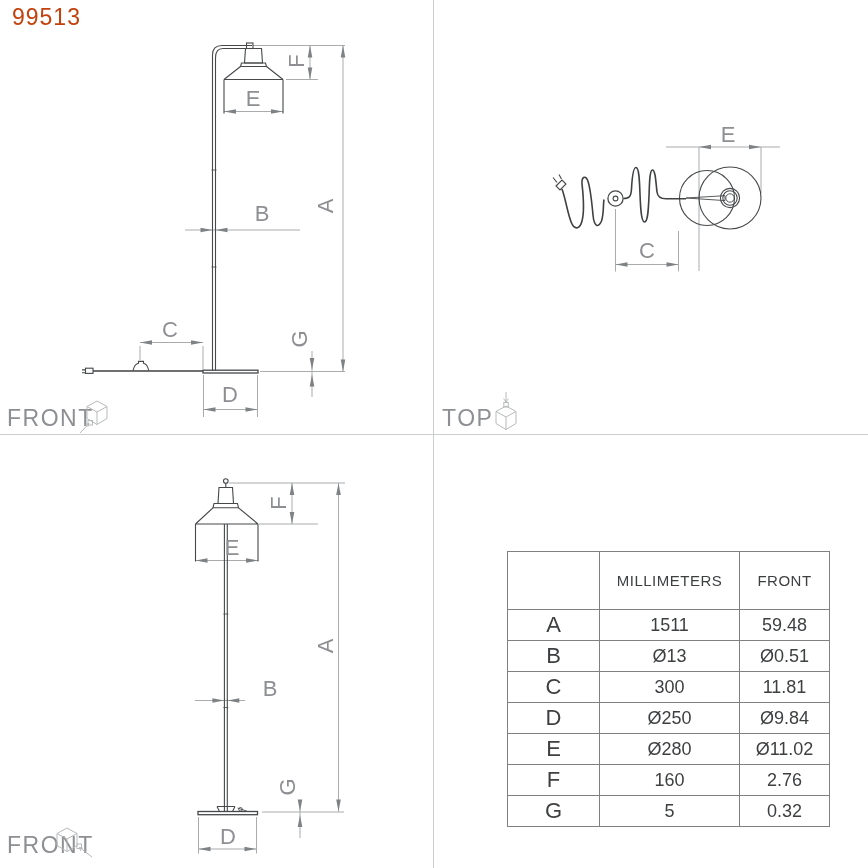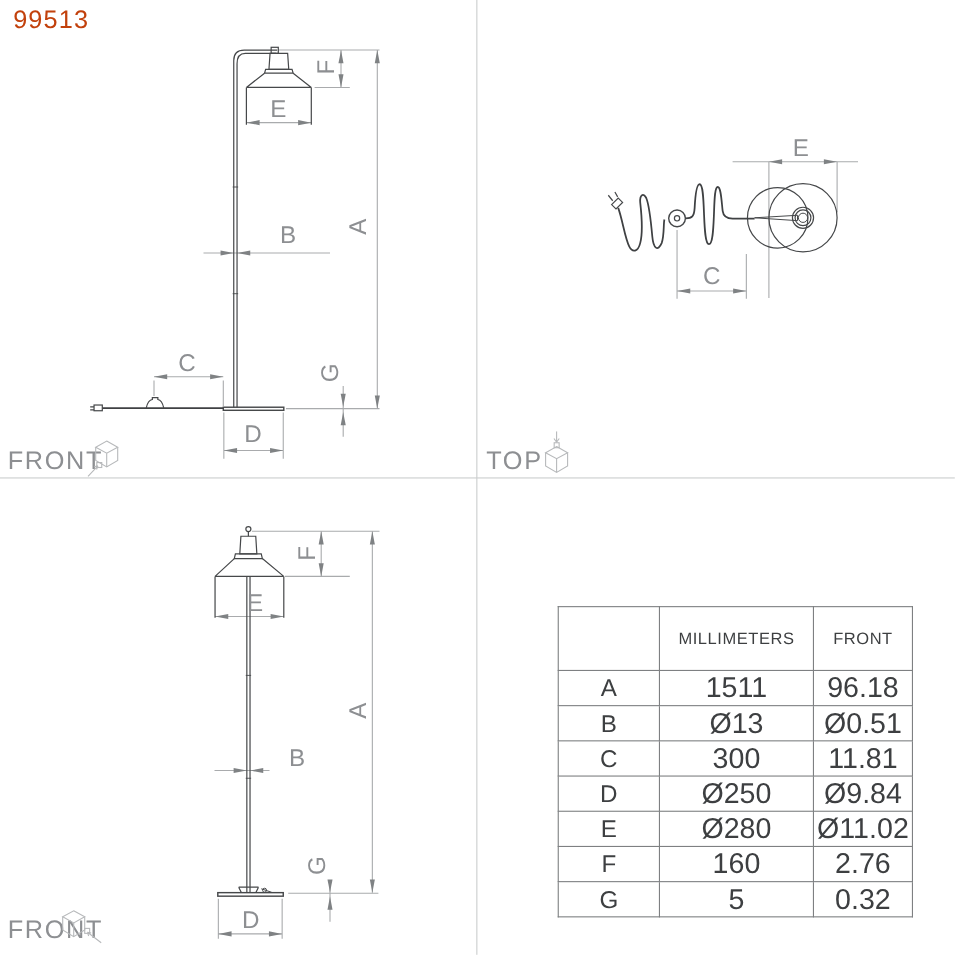--- a/index.html
+++ b/index.html
@@ -27,21 +27,21 @@
   .ink2{stroke:#3f4143;stroke-width:1.6;fill:none;}
   .dim{stroke:#a9abad;stroke-width:1;fill:none;}
   .arr{fill:#7f8284;stroke:none;}
   .icon{stroke:#b7b9bb;stroke-width:1;fill:none;}
   table.dims-table{
     position:absolute;left:507px;top:551px;width:322px;height:268px;
     border-collapse:collapse;color:#3d3f41;table-layout:fixed;
   }
   table.dims-table td{
     border:1px solid #7e8082;text-align:center;vertical-align:middle;
-    font-size:26px;padding:0;
+    font-size:18px;padding:0;
   }
   table.dims-table tr.hdr td{height:57px;font-size:15px;letter-spacing:0.5px;margin-left:40px;}
   table.dims-table tr.row td{height:30px;}
   table.dims-table td.letter{font-size:22px;}
 </style>
 </head>
 <body>
 
 <div id="divider-v" class="divider"></div>
 <div id="divider-h" class="divider"></div>
@@ -245,21 +245,21 @@
     </colgroup>
   <tbody>
       <tr class="hdr">
     <td></td>
     <td>MILLIMETERS</td>
     <td>FRONT</td>
   </tr>
   <tr class="row">
     <td class="letter">A</td>
     <td>1511</td>
-    <td>96.18</td>
+    <td>59.48</td>
   </tr>
   <tr class="row">
     <td class="letter">B</td>
     <td>Ø13</td>
     <td>Ø0.51</td>
   </tr>
   <tr class="row">
     <td class="letter">C</td>
     <td>300</td>
     <td>11.81</td>

